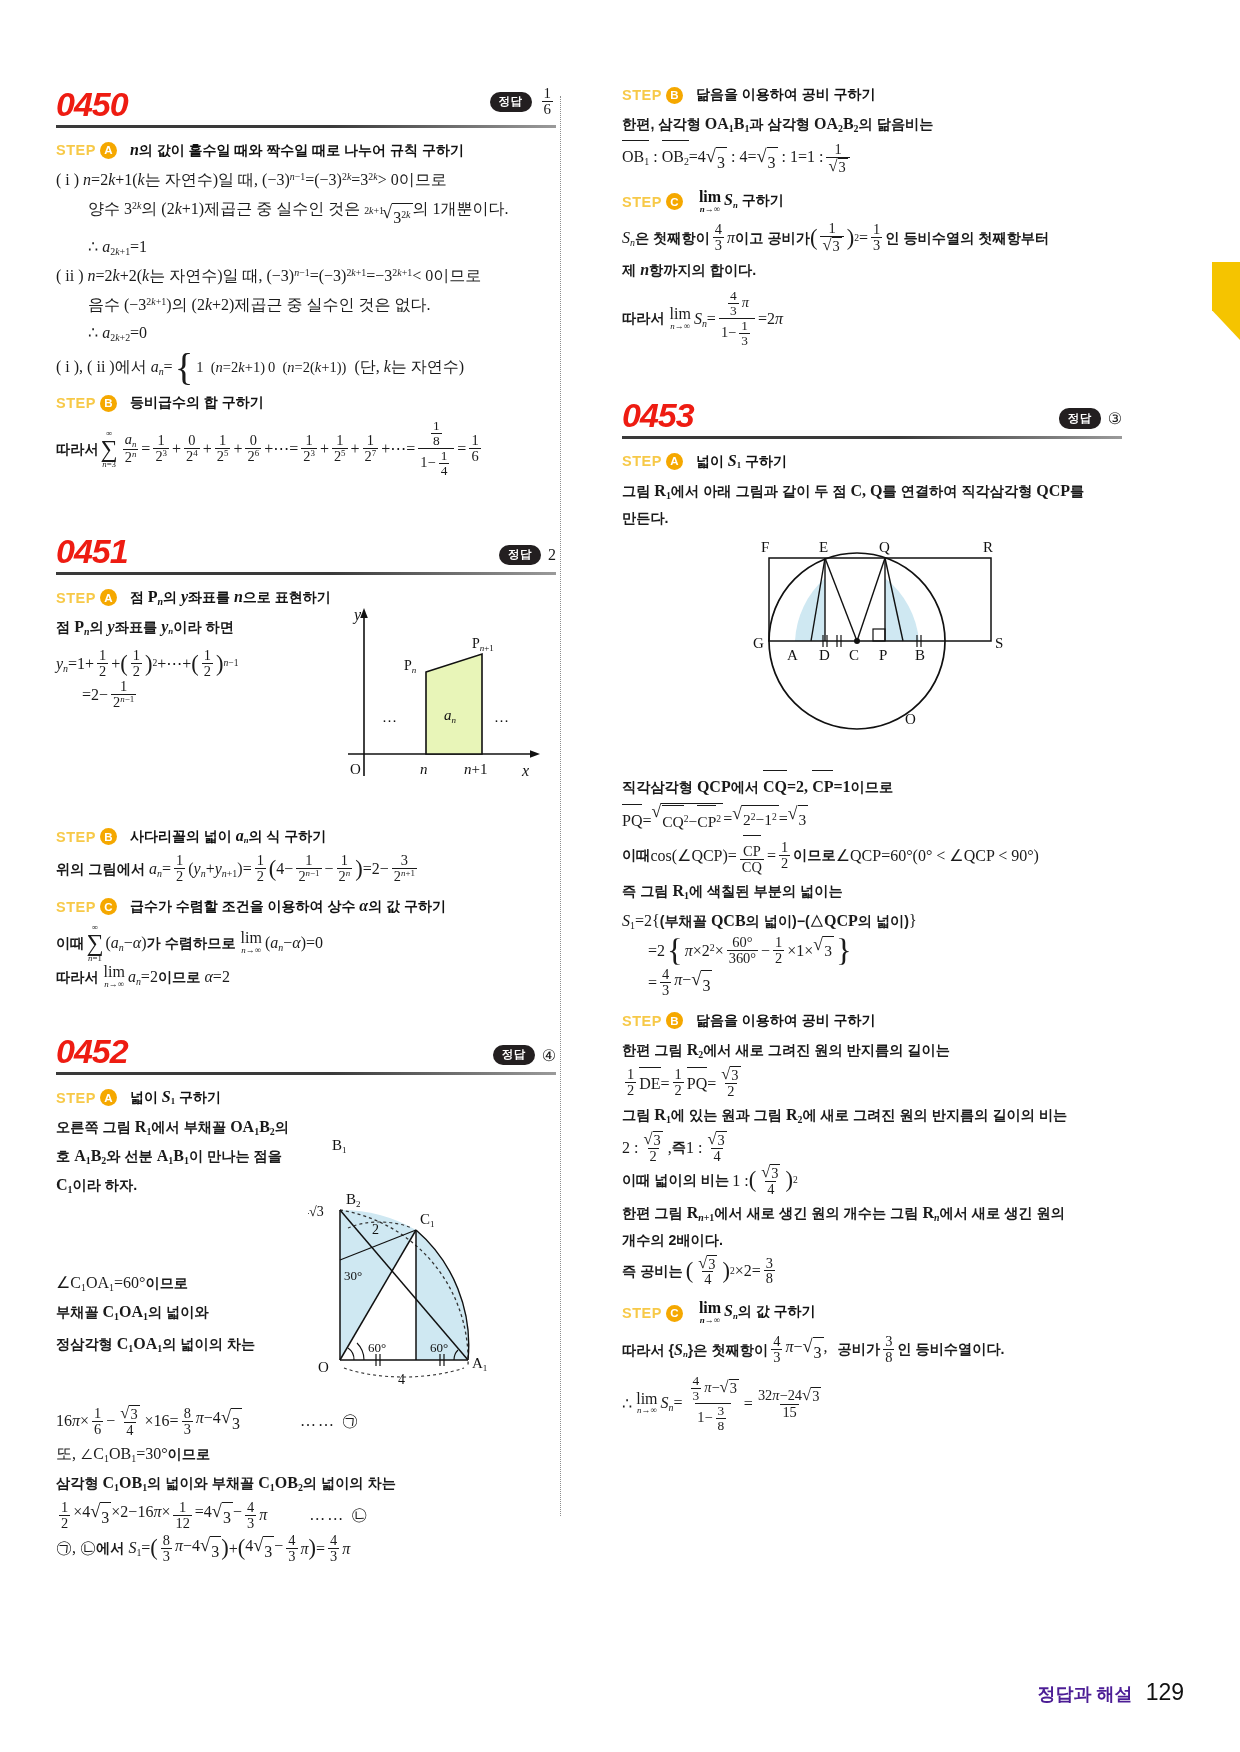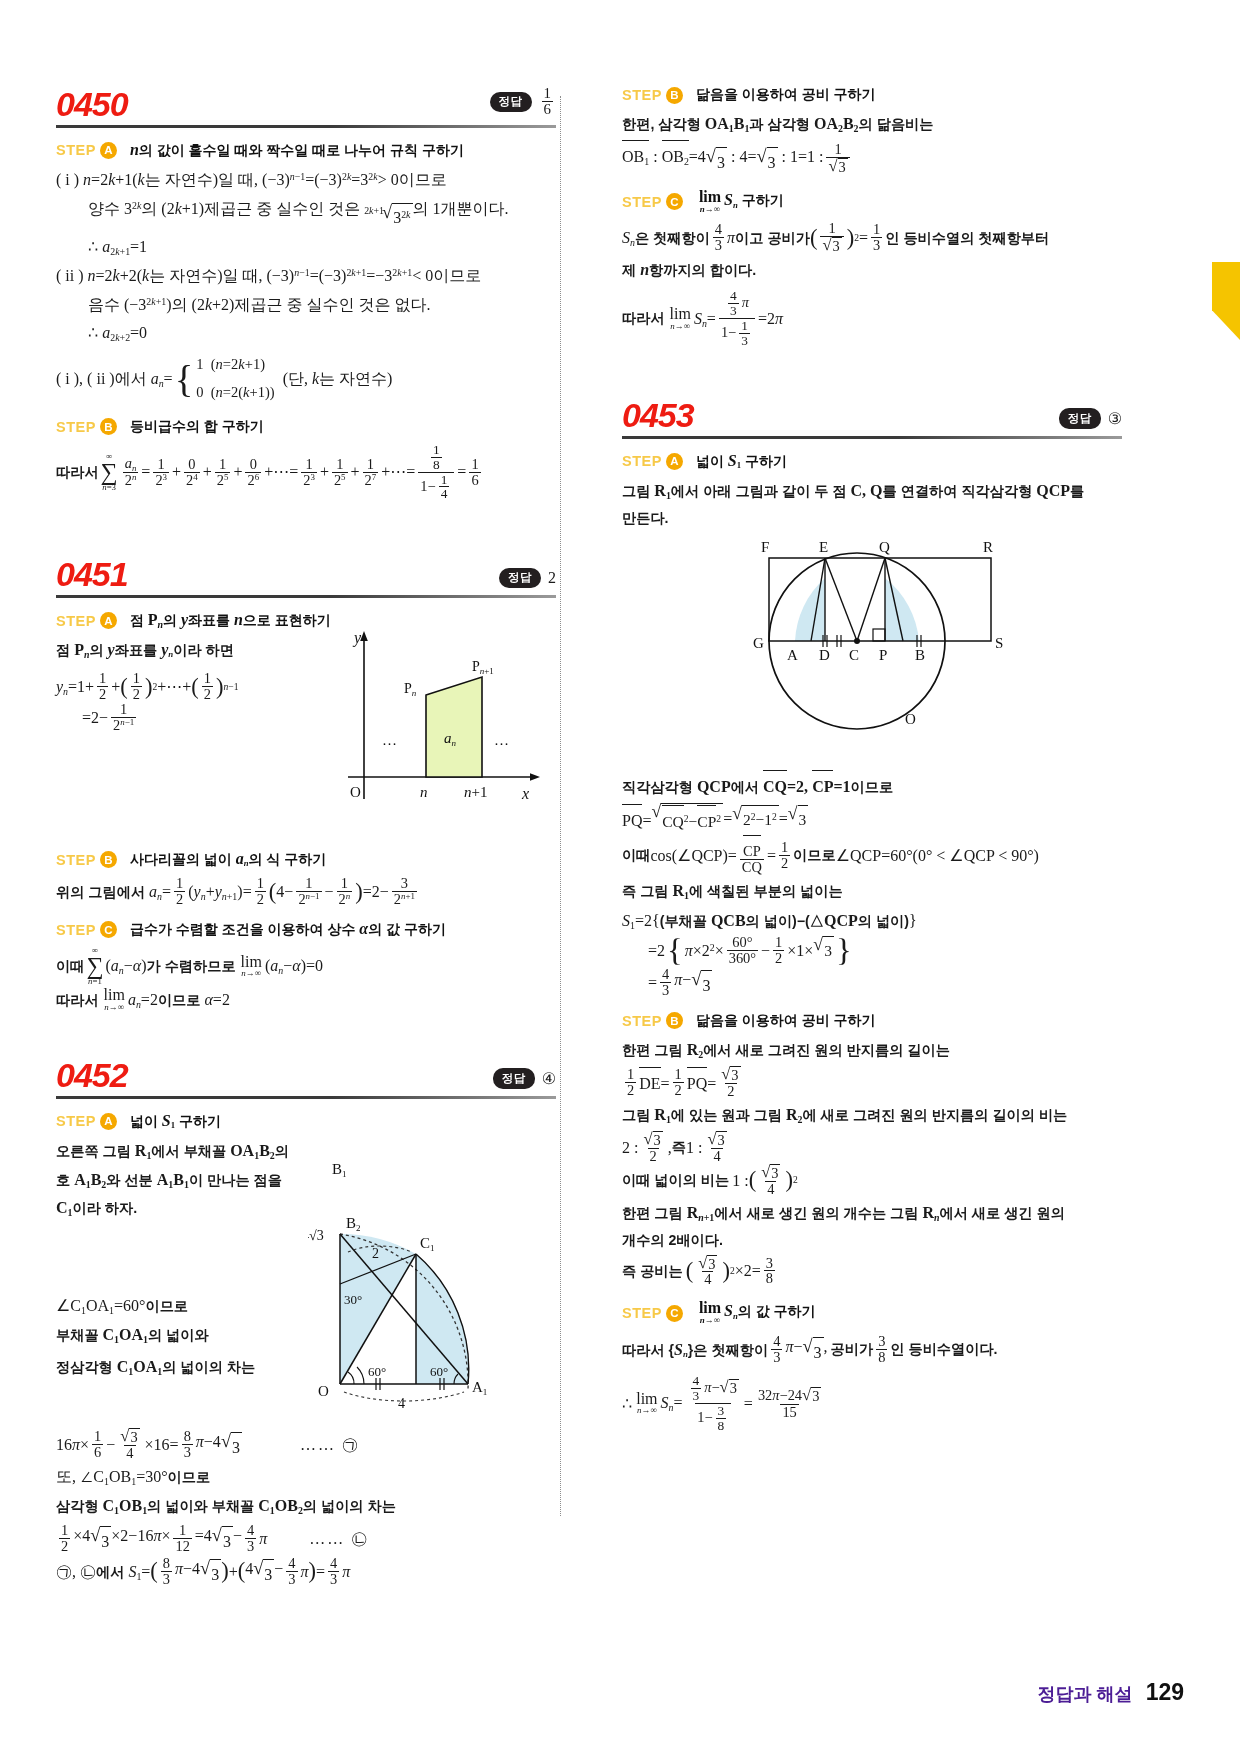--- a/index.html
+++ b/index.html
@@ -113,38 +113,38 @@
   .bigop .sym { font-size:1.5em; line-height:0.92; }
   .bigop .bot { font-size:0.55em; }
   .limop { display:inline-flex; flex-direction:column; align-items:center;
            vertical-align:middle; line-height:1.05; margin:0 3px; }
   .limop .sym { font-size:1em; }
   .limop .bot { font-size:0.56em; margin-top:-1px;}
 
   
   .cases { display:inline-flex; align-items:center; margin:0 2px;}
   .brace { font-size:2.5em; line-height:0.75; font-weight:300; }
-  .cases .rows { display:inline-flex; flex-direction:column; gap:3px; margin-left:3px; }
+  .cases .rows { display:inline-flex; flex-direction:row; gap:3px; margin-left:3px; }
 
   .note-dots { letter-spacing:2px; }
 
   
   .fig { position:absolute; }
 
   
   .footer {
     position:absolute; right:56px; bottom:46px;
     display:flex; align-items:baseline; gap:13px;
   }
   .footer .lbl {
     font-family:"Liberation Sans", sans-serif; font-weight:bold;
     font-size:18px; color:#4c1d95;
   }
   .footer .pg {
-    font-family:"Liberation Sans", sans-serif; font-weight:bold;
+    font-family:"Liberation Sans", sans-serif; font-weight:normal;
     font-size:23px; color:#111;
   }
 </style>
 </head>
 <body>
 
 <div class="page">
 
   <div class="divider"></div>
   <div class="corner-tab"></div>
@@ -916,21 +916,21 @@
       <div class="mix">
         <span class="kr">따라서 {<span class="mt mi">S</span><span class="mt sub"><span class="mi">n</span></span>}은 첫째항이</span>
         <span class="frac mt">
             <span class="num">4</span>
             <span class="den">3</span>
           </span>
         <span class="mt"><span class="mi">π</span>−<span class="rad">
               <span class="sign">√</span>
               <span class="body">3</span>
             </span>,</span>
-        <span class="kr" style="margin-left:3px">공비가</span>
+        <span class="kr" style="margin-left:10px">공비가</span>
         <span class="frac mt">
             <span class="num">3</span>
             <span class="den">8</span>
           </span>
         <span class="kr">인 등비수열이다.</span>
       </div>
 
       <div class="mix" style="margin-top:8px">
         <span class="mt">∴</span>
         <span class="limop mt" style="margin-left:4px">

